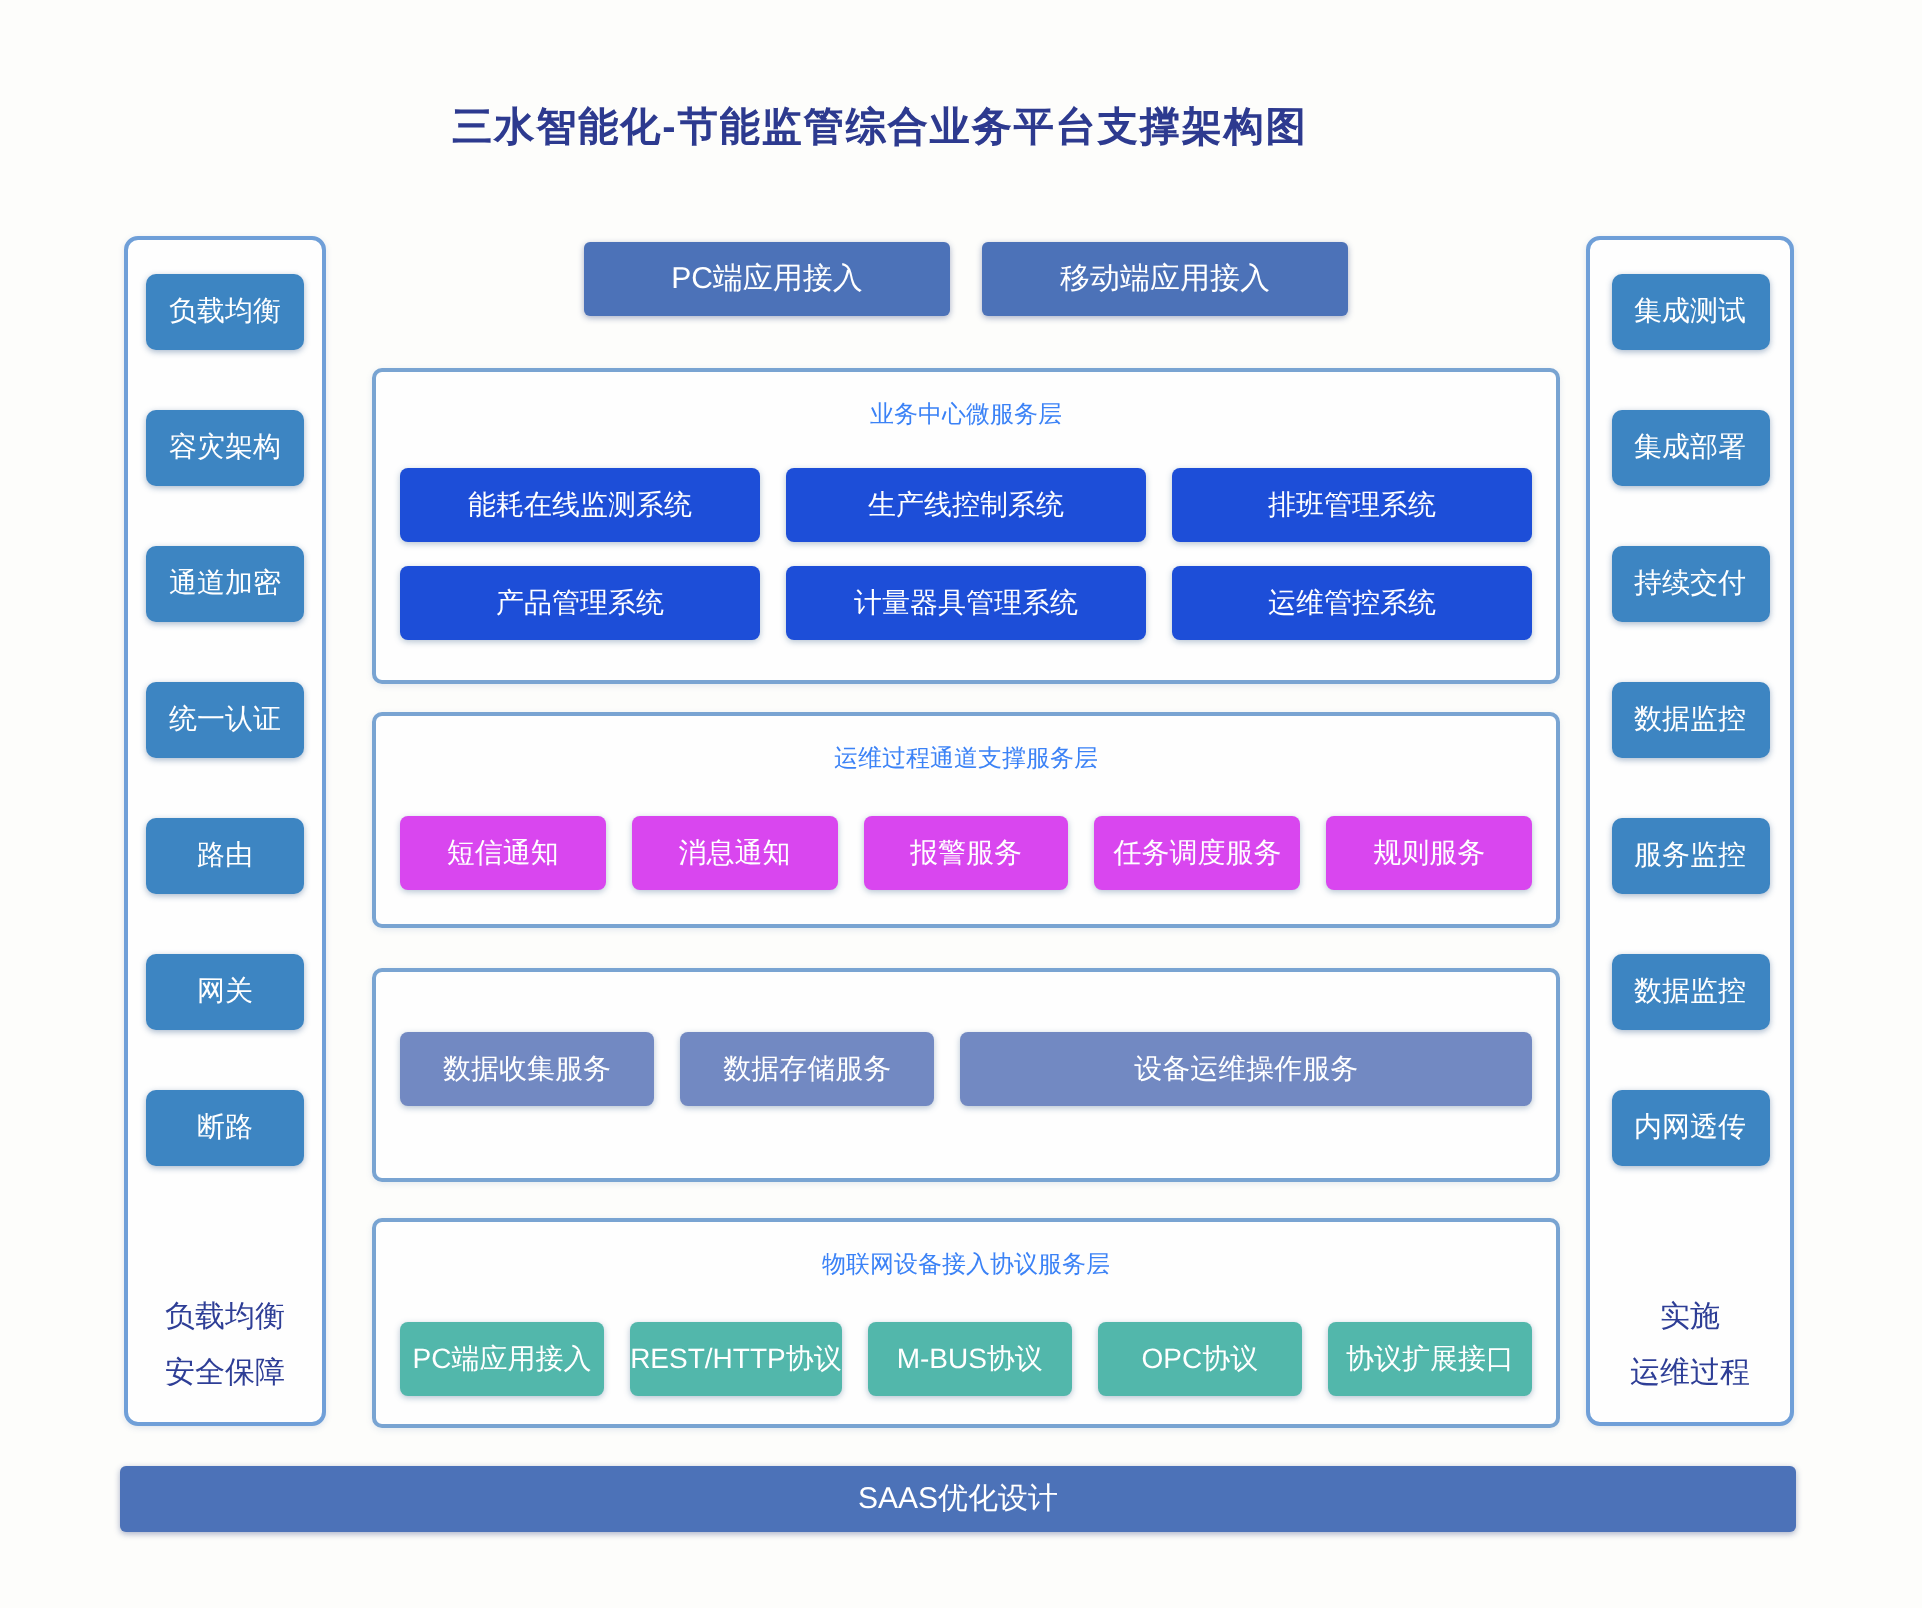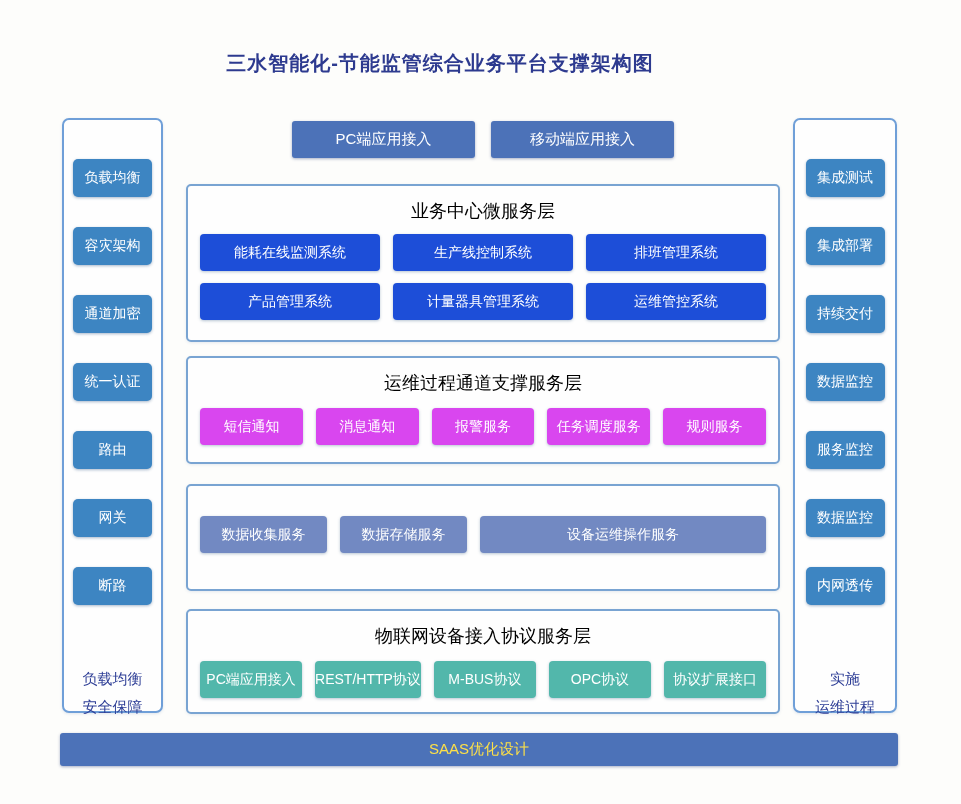--- a/index.html
+++ b/index.html
@@ -12,23 +12,22 @@
   .page-title {
     position:absolute; top:50px; left:0; width:880px; text-align:center;
     font-size:20px; font-weight:bold; color:#2d3a8f; letter-spacing:1px;
   }
 
   
   .panel {
     position:absolute; top:118px; height:595px;
     border:2px solid #6f9fd8; border-radius:7px; background:#fefefe;
     display:flex; flex-direction:column; align-items:center;
-    padding-top:39px;
+    padding-top:17px;
     box-shadow:0 1px 3px rgba(90,120,170,.18);
-    font-family:Liberation Mono, monospace;
   }
   .panel.left  { left:62px;  width:101px; }
   .panel.right { left:793px; width:104px; }
   .pbtn {
     width:79px; height:38px; margin-bottom:30px; flex:0 0 auto;
     background:#3d85c2; border-radius:5px; color:#fff;
     font-size:14px; display:flex; align-items:center; justify-content:center;
     box-shadow:0 1px 3px rgba(40,80,130,.4);
     white-space:nowrap;
   }
@@ -51,40 +50,40 @@
   .layer {
     border:2px solid #79a4d2; border-radius:5px; background:#fefefe;
     padding:13px 12px 0 12px; margin-top:26px;
     box-shadow:0 1px 3px rgba(90,120,170,.15);
   }
   .layer.first { margin-top:26px; height:158px; }
   .layer.single { height:108px; margin-top:14px; }
   .layer.l3 { margin-top:20px; height:107px; }
   .layer.l4 { margin-top:18px; height:105px; }
   .ltitle {
-    text-align:center; font-size:18px; color:#000000; height:20px;
+    text-align:center; font-size:12px; color:#3b82f6; height:20px;
   }
   .lrow { display:flex; gap:13px; margin-top:17px; }
   .lbtn {
     flex:1; height:37px; border-radius:4px; color:#fff; font-size:14px;
     display:flex; align-items:center; justify-content:center;
     box-shadow:0 1px 3px rgba(50,90,130,.35); white-space:nowrap;
   }
   .layer.first .lrow { margin-top:15px; }
   .layer.first .lrow + .lrow { margin-top:12px; }
   .l1 .lbtn { background:#1d4ed8; }
   .l2 .lbtn { background:#d946ef; }
   .l3 .lbtn { background:#7289c2; }
   .l3 .lbtn.wide { flex:2.25; }
   .l4 .lbtn { background:#52b7ab; }
 
   
   .saas-bar {
     position:absolute; left:60px; top:733px; width:838px; height:33px;
-    background:#4c72b8; border-radius:3px; color:#fde047; font-size:15px;
+    background:#4c72b8; border-radius:3px; color:#ffffff; font-size:15px;
     display:flex; align-items:center; justify-content:center;
     box-shadow:0 1px 3px rgba(40,60,120,.4);
   }
 </style>
 </head>
 <body>
 
 <div class="canvas">
 
   <div class="page-title">三水智能化-节能监管综合业务平台支撑架构图</div>

